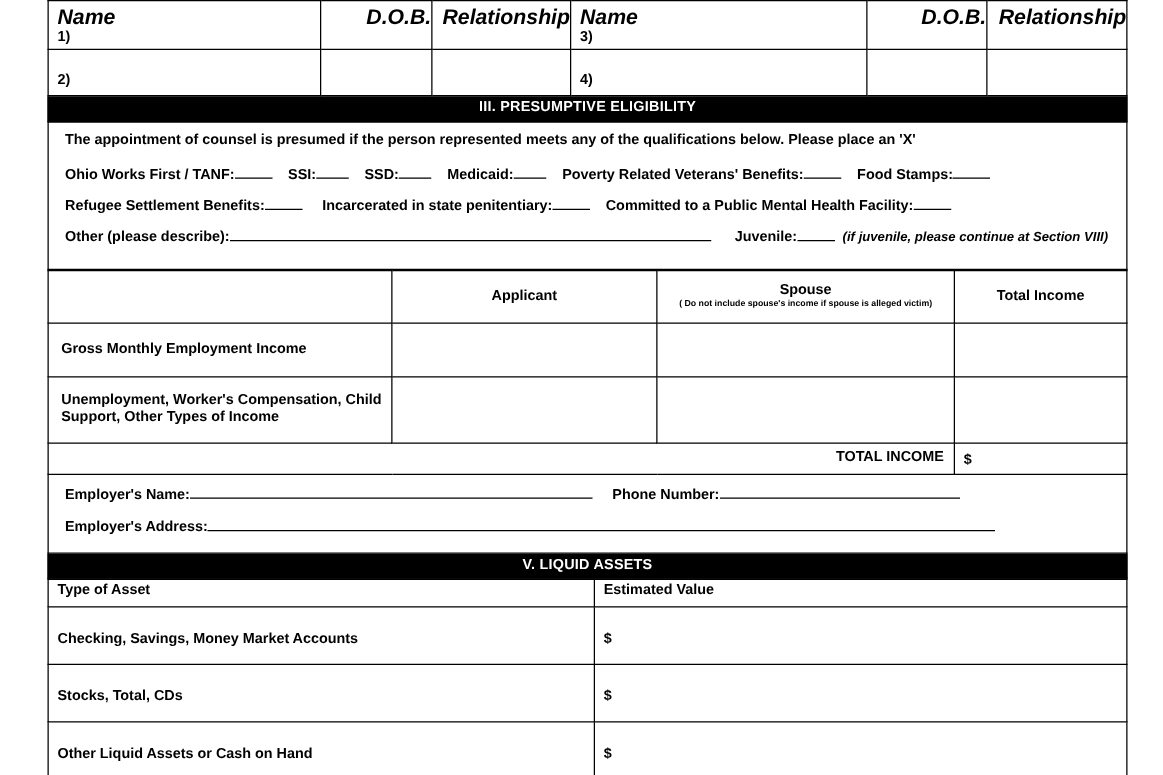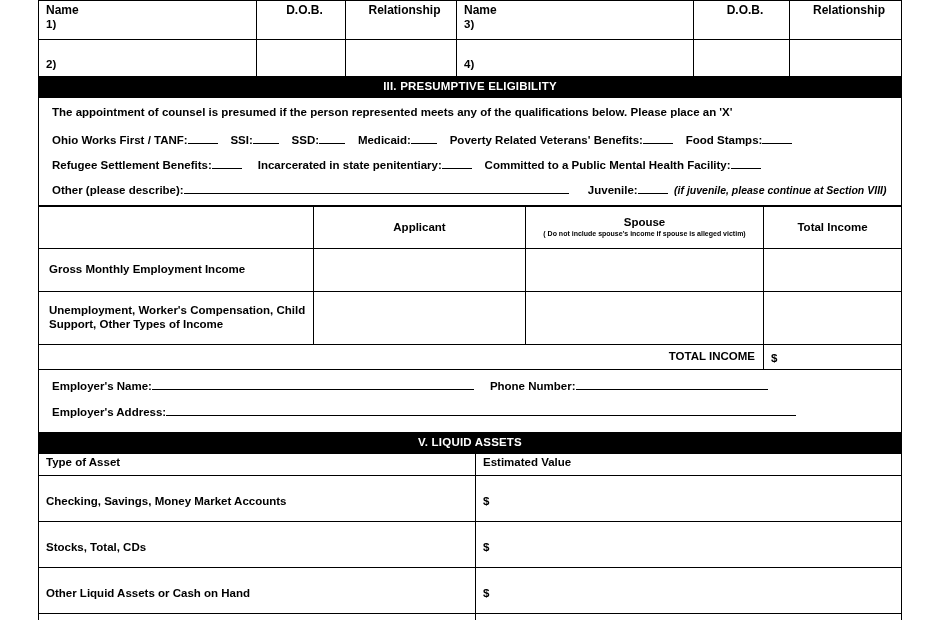--- a/index.html
+++ b/index.html
@@ -42,36 +42,36 @@
     font-size: 11.5px;
     letter-spacing: 0.2px;
     padding: 3px 0 4px 0;
     border: 1.5px solid #000;
     border-top: none;
     line-height: 1.1;
   }
 
   
   .reltab td { height: 38px; }
-  .reltab .hdr { font-size: 12px; padding: 3px 0 0 7px; }
-  .reltab .ctr { text-align: center; padding-top: 3px; }
+  .reltab .hdr { font-size: 17px; padding: 3px 0 0 7px; font-style: italic; }
+  .reltab .ctr { text-align: right; padding-top: 3px; }
   .reltab .num { padding-left: 7px; }
   .reltab .r2 td { height: 36px; }
   .reltab .r2 .num { vertical-align: bottom; padding-bottom: 3px; }
 
   
   .presbox {
     border: 1.5px solid #000;
     border-top: none;
     padding: 8px 0 7px 0;
     font-size: 11.5px;
     font-weight: bold;
   }
   .presbox .line { padding: 0 10px 0 13px; margin-bottom: 13px; white-space: nowrap; }
-  .presbox .line:last-child { margin-bottom: 2px; }
+  .presbox .line:last-child { margin-bottom: 12px; }
   .ul { display: inline-block; border-bottom: 1.4px solid #000; }
   .ul.s { width: 26px; }
   .ul.m { width: 30px; }
   .ital { font-style: italic; font-weight: bold; font-size: 10.5px; }
 
   
   .inctab td { font-size: 11.5px; }
   .inctab .hrow td { height: 41px; text-align: center; vertical-align: middle; }
   .inctab .sub { display:block; font-size: 7px; font-weight: bold; margin-top: 1px; }
   .inctab .lbl { padding: 6px 4px 6px 10px; vertical-align: middle; }

